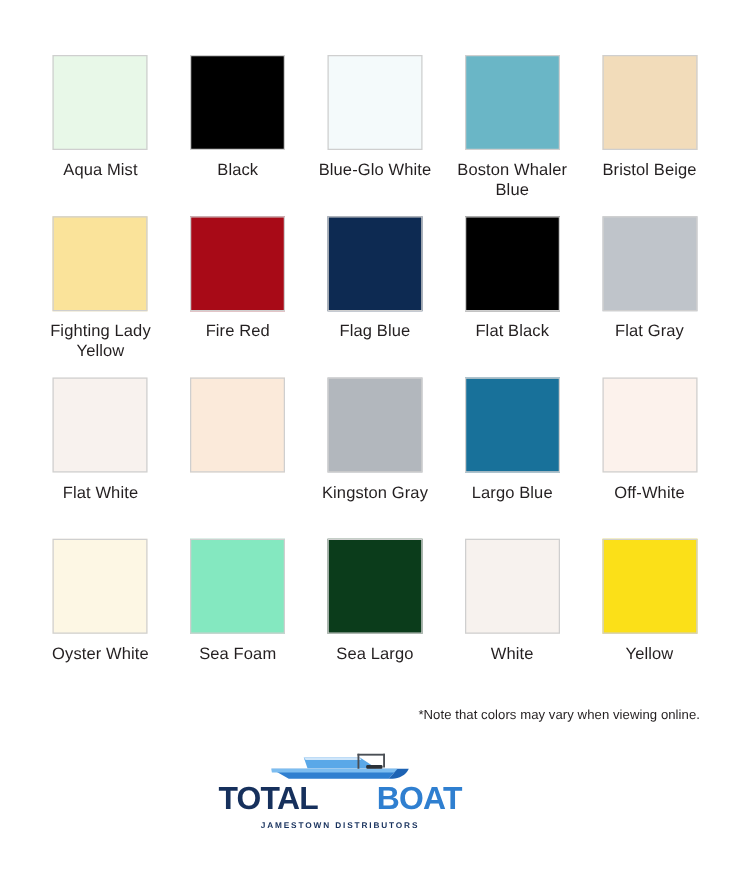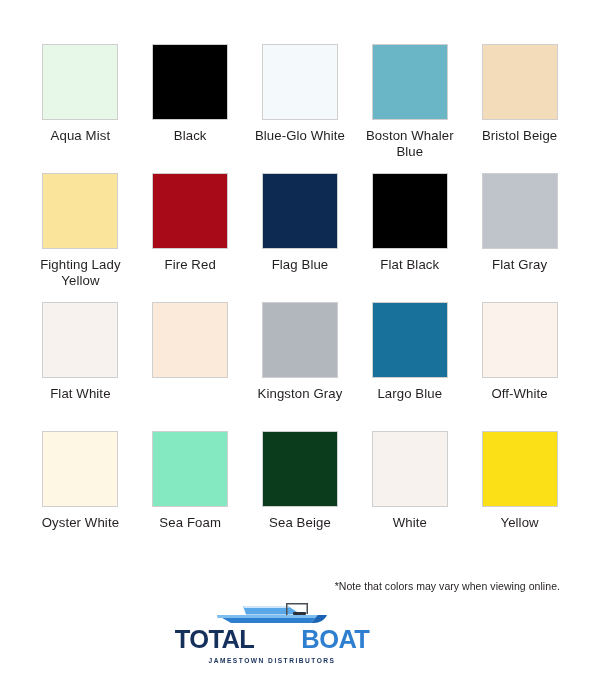--- a/index.html
+++ b/index.html
@@ -48,21 +48,21 @@
     margin-top: 8px;
     font-size: 13.2px;
     line-height: 16px;
     color: #231f20;
     text-align: center;
     width: 92px;
     letter-spacing: 0.1px;
   }
   .footnote-row {
     width: 520px;
-    margin: 16px auto 0 auto;
+    margin: 2px auto 0 auto;
     text-align: right;
     padding-right: 4px;
   }
   .footnote {
     font-size: 10.5px;
     color: #231f20;
     letter-spacing: 0.05px;
   }
   .logo-wrap {
     position: absolute;
@@ -166,21 +166,21 @@
       <div class="swatch-cell">
         <div class="swatch-chip" style="background: rgb(253, 247, 228);"></div>
         <div class="swatch-label">Oyster White</div>
       </div>
       <div class="swatch-cell">
         <div class="swatch-chip" style="background: rgb(132, 232, 192);"></div>
         <div class="swatch-label">Sea Foam</div>
       </div>
       <div class="swatch-cell">
         <div class="swatch-chip" style="background: rgb(11, 60, 27);"></div>
-        <div class="swatch-label">Sea Beige</div>
+        <div class="swatch-label">Sea Largo</div>
       </div>
       <div class="swatch-cell">
         <div class="swatch-chip" style="background: rgb(247, 242, 238);"></div>
         <div class="swatch-label">White</div>
       </div>
       <div class="swatch-cell">
         <div class="swatch-chip" style="background: rgb(251, 224, 24);"></div>
         <div class="swatch-label">Yellow</div>
       </div>
     </div>

